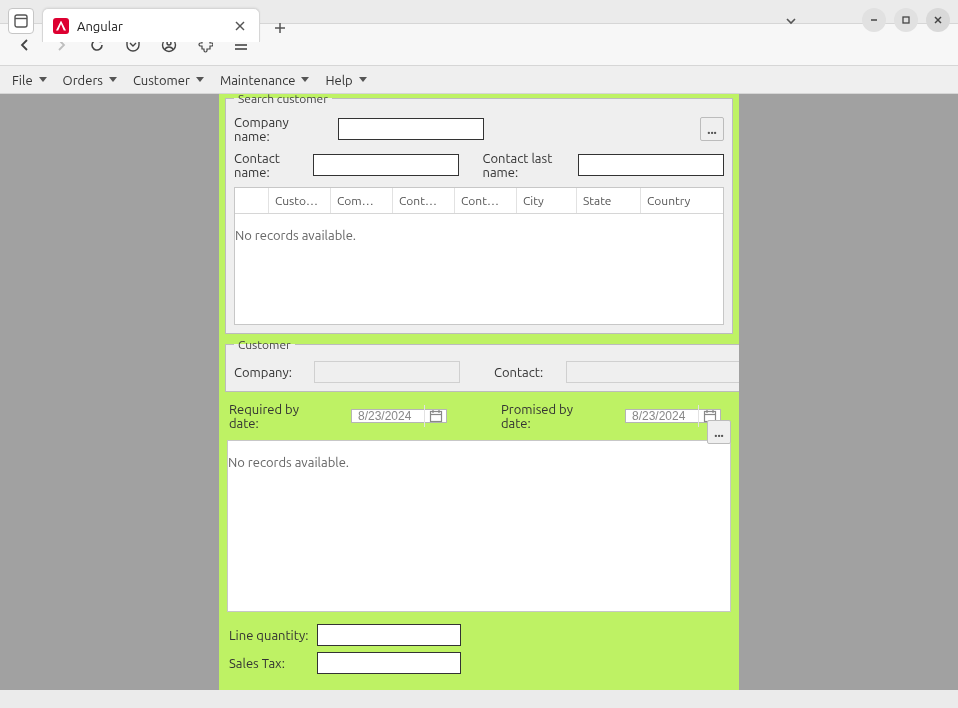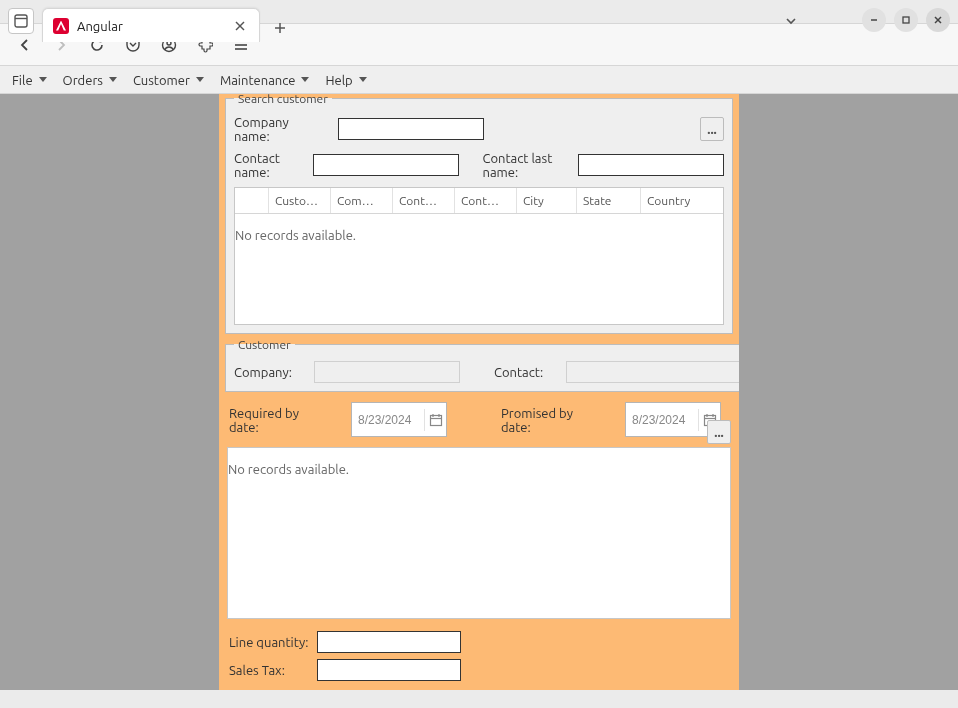--- a/index.html
+++ b/index.html
@@ -28,38 +28,38 @@
 .addrbar .addr-text .host{color:#333;}
 .tool-icon { width:30px;height:30px;display:flex;align-items:center;justify-content:center;color:#444;cursor:pointer;border-radius:4px; }
 
 
 .menubar { height:28px; background:#efefef; border-bottom:1px solid #d6d6d6; display:flex; align-items:center; padding:0 6px; gap:4px; font-size:13px; color:#333; }
 .menubar .mitem { display:flex; align-items:center; gap:6px; padding:3px 6px; cursor:pointer; border-radius:3px; }
 .caret-down { width:0;height:0;border-left:4px solid transparent;border-right:4px solid transparent;border-top:5px solid #555; display:inline-block;}
 
 
 .viewport { height: calc(708px - 42px - 42px - 28px); background:#a1a1a1; display:flex; justify-content:center; overflow:hidden; }
-.panel-wrap { width: 520px; background:#fdba74; overflow:hidden; }
+.panel-wrap { width: 520px; background:#bef264; overflow:hidden; }
 
 fieldset { border:1px solid #bcbcbc; margin:6px 6px 6px 6px; padding:10px 8px 8px 8px; font-size:13px; color:#333; background:#efefef; position:relative; }
 legend { padding:0 4px; color:#444; font-size:12px; }
 .row { display:flex; align-items:center; gap:20px; margin-bottom:8px; }
 .lbl { display:inline-block; font-size:13px; color:#333; }
 .txt { height:22px; border:1px solid #333; background:#fff; padding:0 4px; font-size:13px; }
 .txt.readonly{background:#efefef;border-color:#c7c7c7;color:#666;}
 .ellipsis-btn { width:24px;height:24px;border:1px solid #bcbcbc;background:#efefef;display:flex;align-items:center;justify-content:center;cursor:pointer;font-weight:bold;color:#555;border-radius:2px; }
 
 .grid { border:1px solid #c7c7c7; background:#fff; }
 .grid-head { display:flex; border-bottom:1px solid #d6d6d6; }
 .gh-cell { padding:6px 6px; font-size:12px; color:#555; border-right:1px solid #e2e2e2; white-space:nowrap; overflow:hidden; text-overflow:ellipsis; }
 .gh-cell:last-child{border-right:none;}
 .grid-body { height:110px; display:flex; align-items:flex-start; justify-content:flex-start; padding-top:14px; color:#666; font-size:13px; }
 .grid-body.tall{height:170px;}
 
-.dateinput { display:flex; align-items:center; border:1px solid #b5b5b5; height:35px; background:#fff;justify-content:flex-end; }
+.dateinput { display:flex; align-items:center; border:1px solid #b5b5b5; height:14px; background:#fff;justify-content:flex-end; }
 .dateinput input { border:none; outline:none; width:72px; padding:0 6px; font-size:12px; color:#888; background:transparent; }
 .dateinput .cal-ic { width:22px; height:22px; display:flex;align-items:center;justify-content:center; border-left:1px solid #e2e2e2; color:#888; cursor:pointer; }
 
 .bottom-row { display:flex; align-items:center; padding:6px 10px; }
 .bottom-row .lbl{width:88px;}
 .bottom-row .txt{width:144px;}
 </style>
 </head>
 <body>
 

